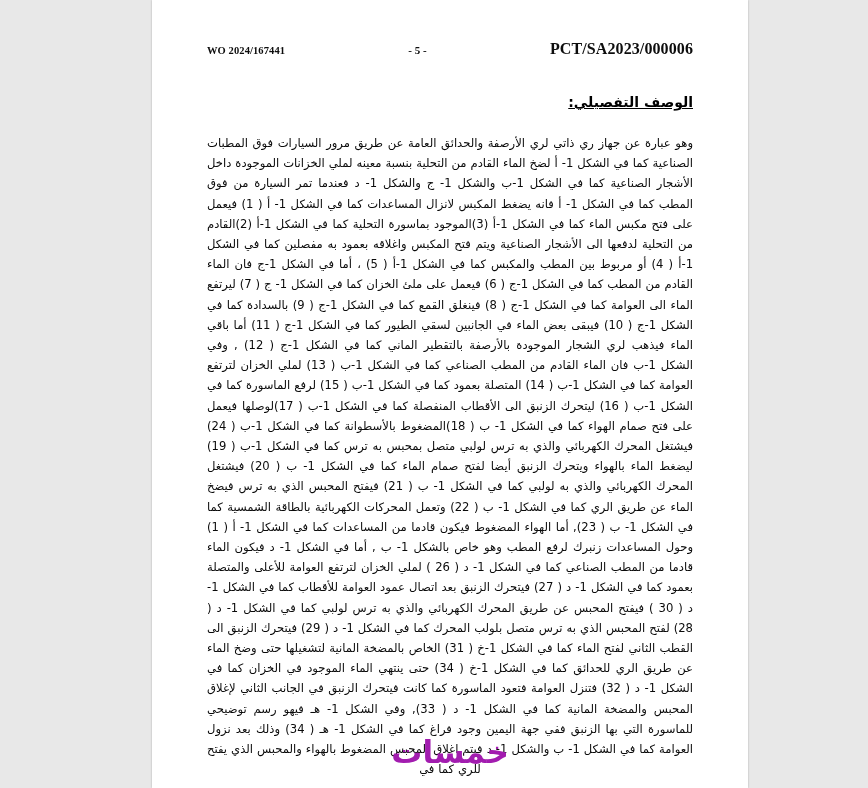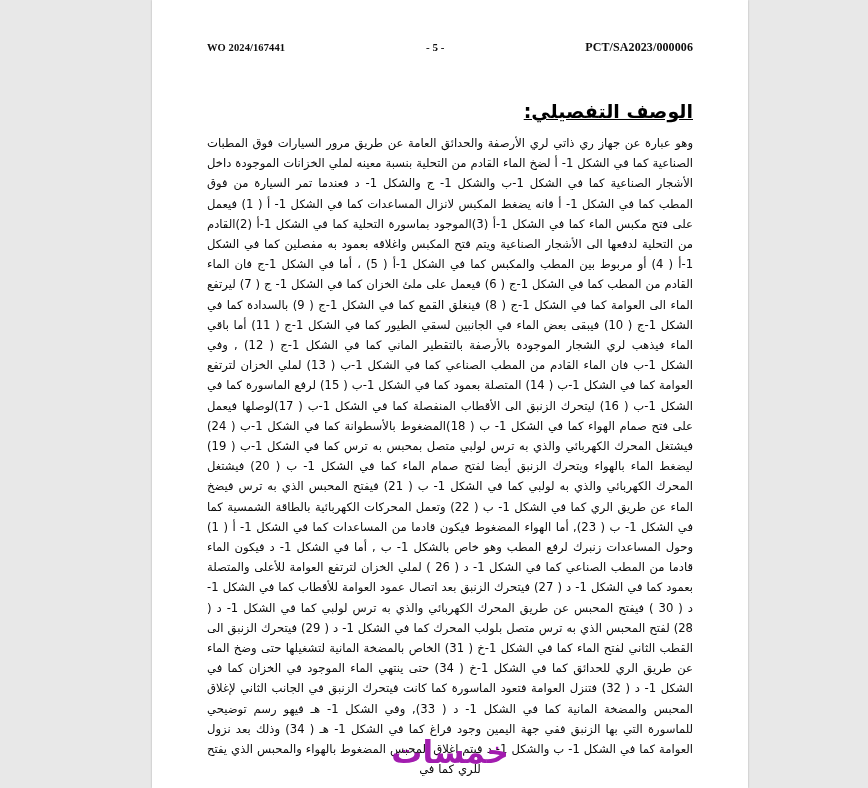--- a/index.html
+++ b/index.html
@@ -54,32 +54,32 @@
   .hdr-center {
     font-family: "Liberation Serif", serif;
     font-weight: bold;
     font-size: 11px;
     color: #0d0d0d;
     white-space: nowrap;
   }
   .hdr-right {
     font-family: "Liberation Serif", serif;
     font-weight: bold;
-    font-size: 12px;
+    font-size: 16px;
     color: #0d0d0d;
     letter-spacing: 0.1px;
     white-space: nowrap;
   }
   .section-title {
     position: absolute;
-    top: 100px;
+    top: 94px;
     right: 55px;
     font-family: "DejaVu Sans", sans-serif;
     font-weight: bold;
-    font-size: 19px;
+    font-size: 14px;
     color: #000000;
     text-decoration: underline;
     direction: rtl;
   }
   .body-text {
     position: absolute;
     top: 133px;
     right: 55px;
     left: 55px;
     direction: rtl;

